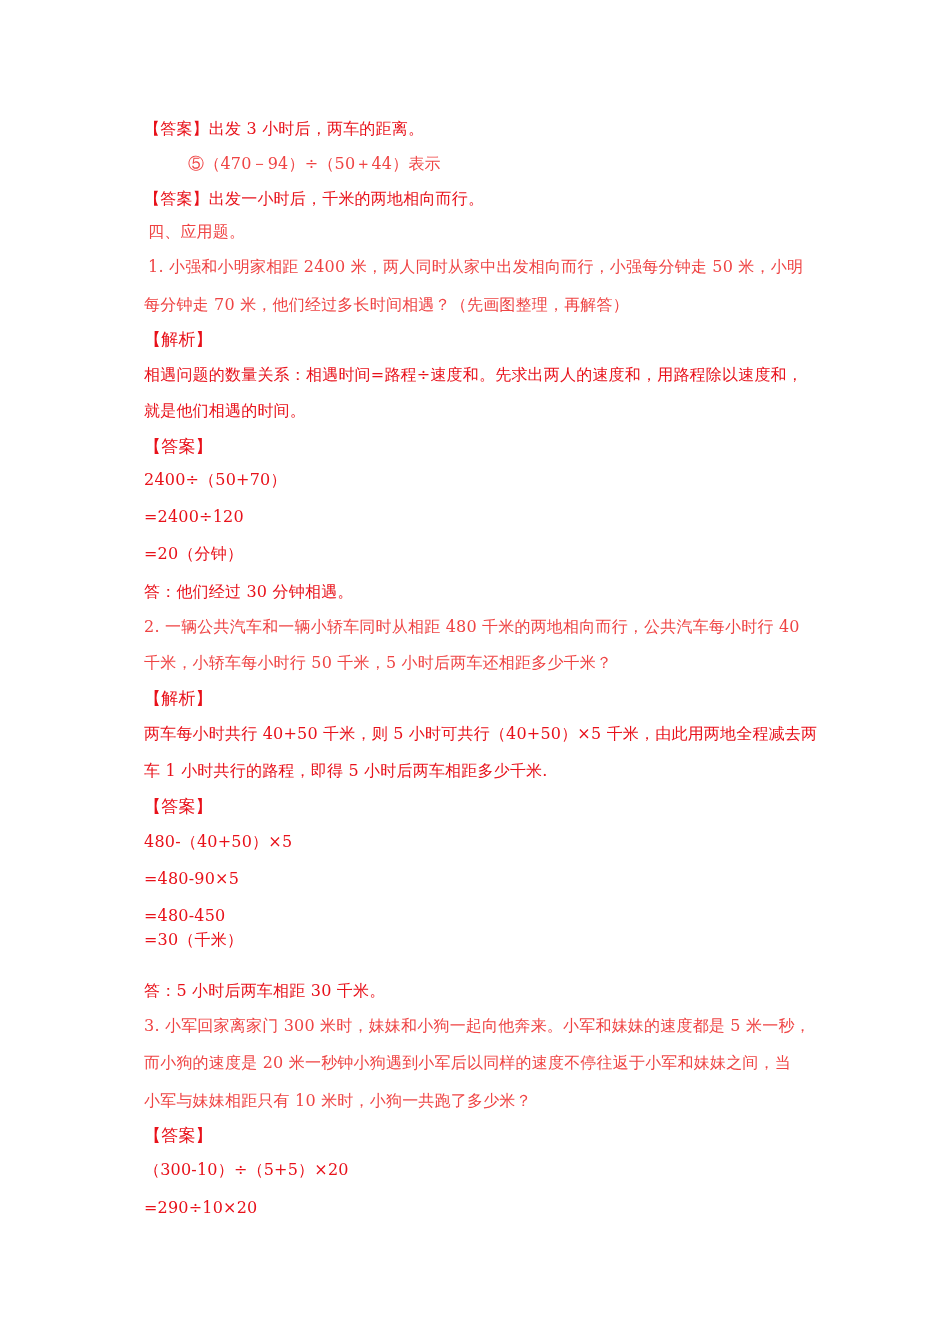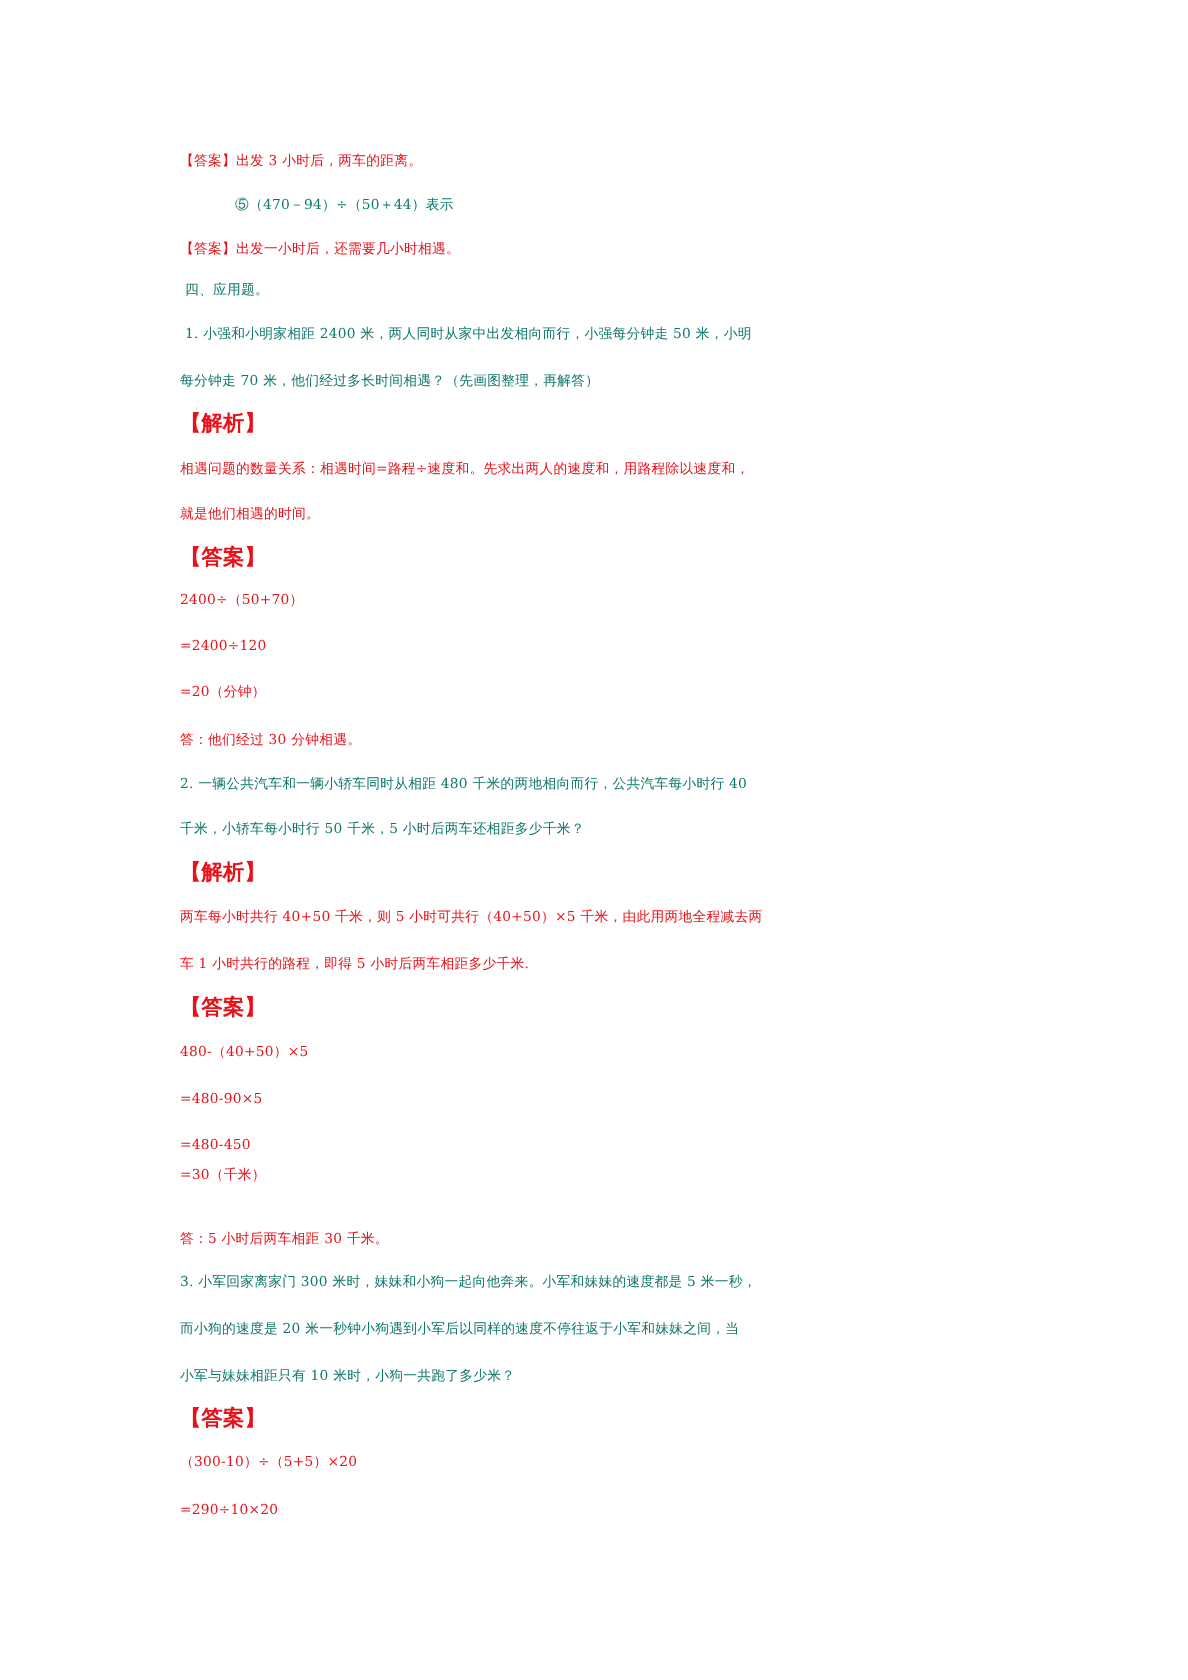--- a/index.html
+++ b/index.html
@@ -18,41 +18,40 @@
     .page {
       position: absolute;
       left: 0;
       top: 0;
       width: 950px;
       height: 1344px;
     }
     .line {
       position: absolute;
       left: 144px;
-      font-size: 11px;
+      font-size: 16px;
       line-height: 20px;
       white-space: nowrap;
       letter-spacing: 0.2px;
     }
     .red { color: #e8111a; }
-    .black { color: #0f766e; text-align: right; }
+    .black { color: #ef4444; text-align: right; }
     .tag {
       font-size: 17px;
-      font-weight: bold;
     }
     .indent1 { left: 148px; }
     .indent2 { left: 188px; }
   </style>
 </head>
 <body>
 
 <div class="page">
   <div class="line red" style="top:119px">【答案】出发 3 小时后，两车的距离。</div>
   <div class="line black indent2" style="top:154px">⑤（470－94）÷（50＋44）表示</div>
-  <div class="line red" style="top:189px">【答案】出发一小时后，还需要几小时相遇。</div>
+  <div class="line red" style="top:189px">【答案】出发一小时后，千米的两地相向而行。</div>
   <div class="line black indent1" style="top:222px">四、应用题。</div>
 
   <div class="line black indent1" style="top:257px">1. 小强和小明家相距 2400 米，两人同时从家中出发相向而行，小强每分钟走 50 米，小明</div>
   <div class="line black" style="top:295px">每分钟走 70 米，他们经过多长时间相遇？（先画图整理，再解答）</div>
   <div class="line red tag" style="top:329px">【解析】</div>
   <div class="line red" style="top:365px">相遇问题的数量关系：相遇时间=路程÷速度和。先求出两人的速度和，用路程除以速度和，</div>
   <div class="line red" style="top:401px">就是他们相遇的时间。</div>
   <div class="line red tag" style="top:436px">【答案】</div>
   <div class="line red" style="top:470px">2400÷（50+70）</div>
   <div class="line red" style="top:507px">=2400÷120</div>

